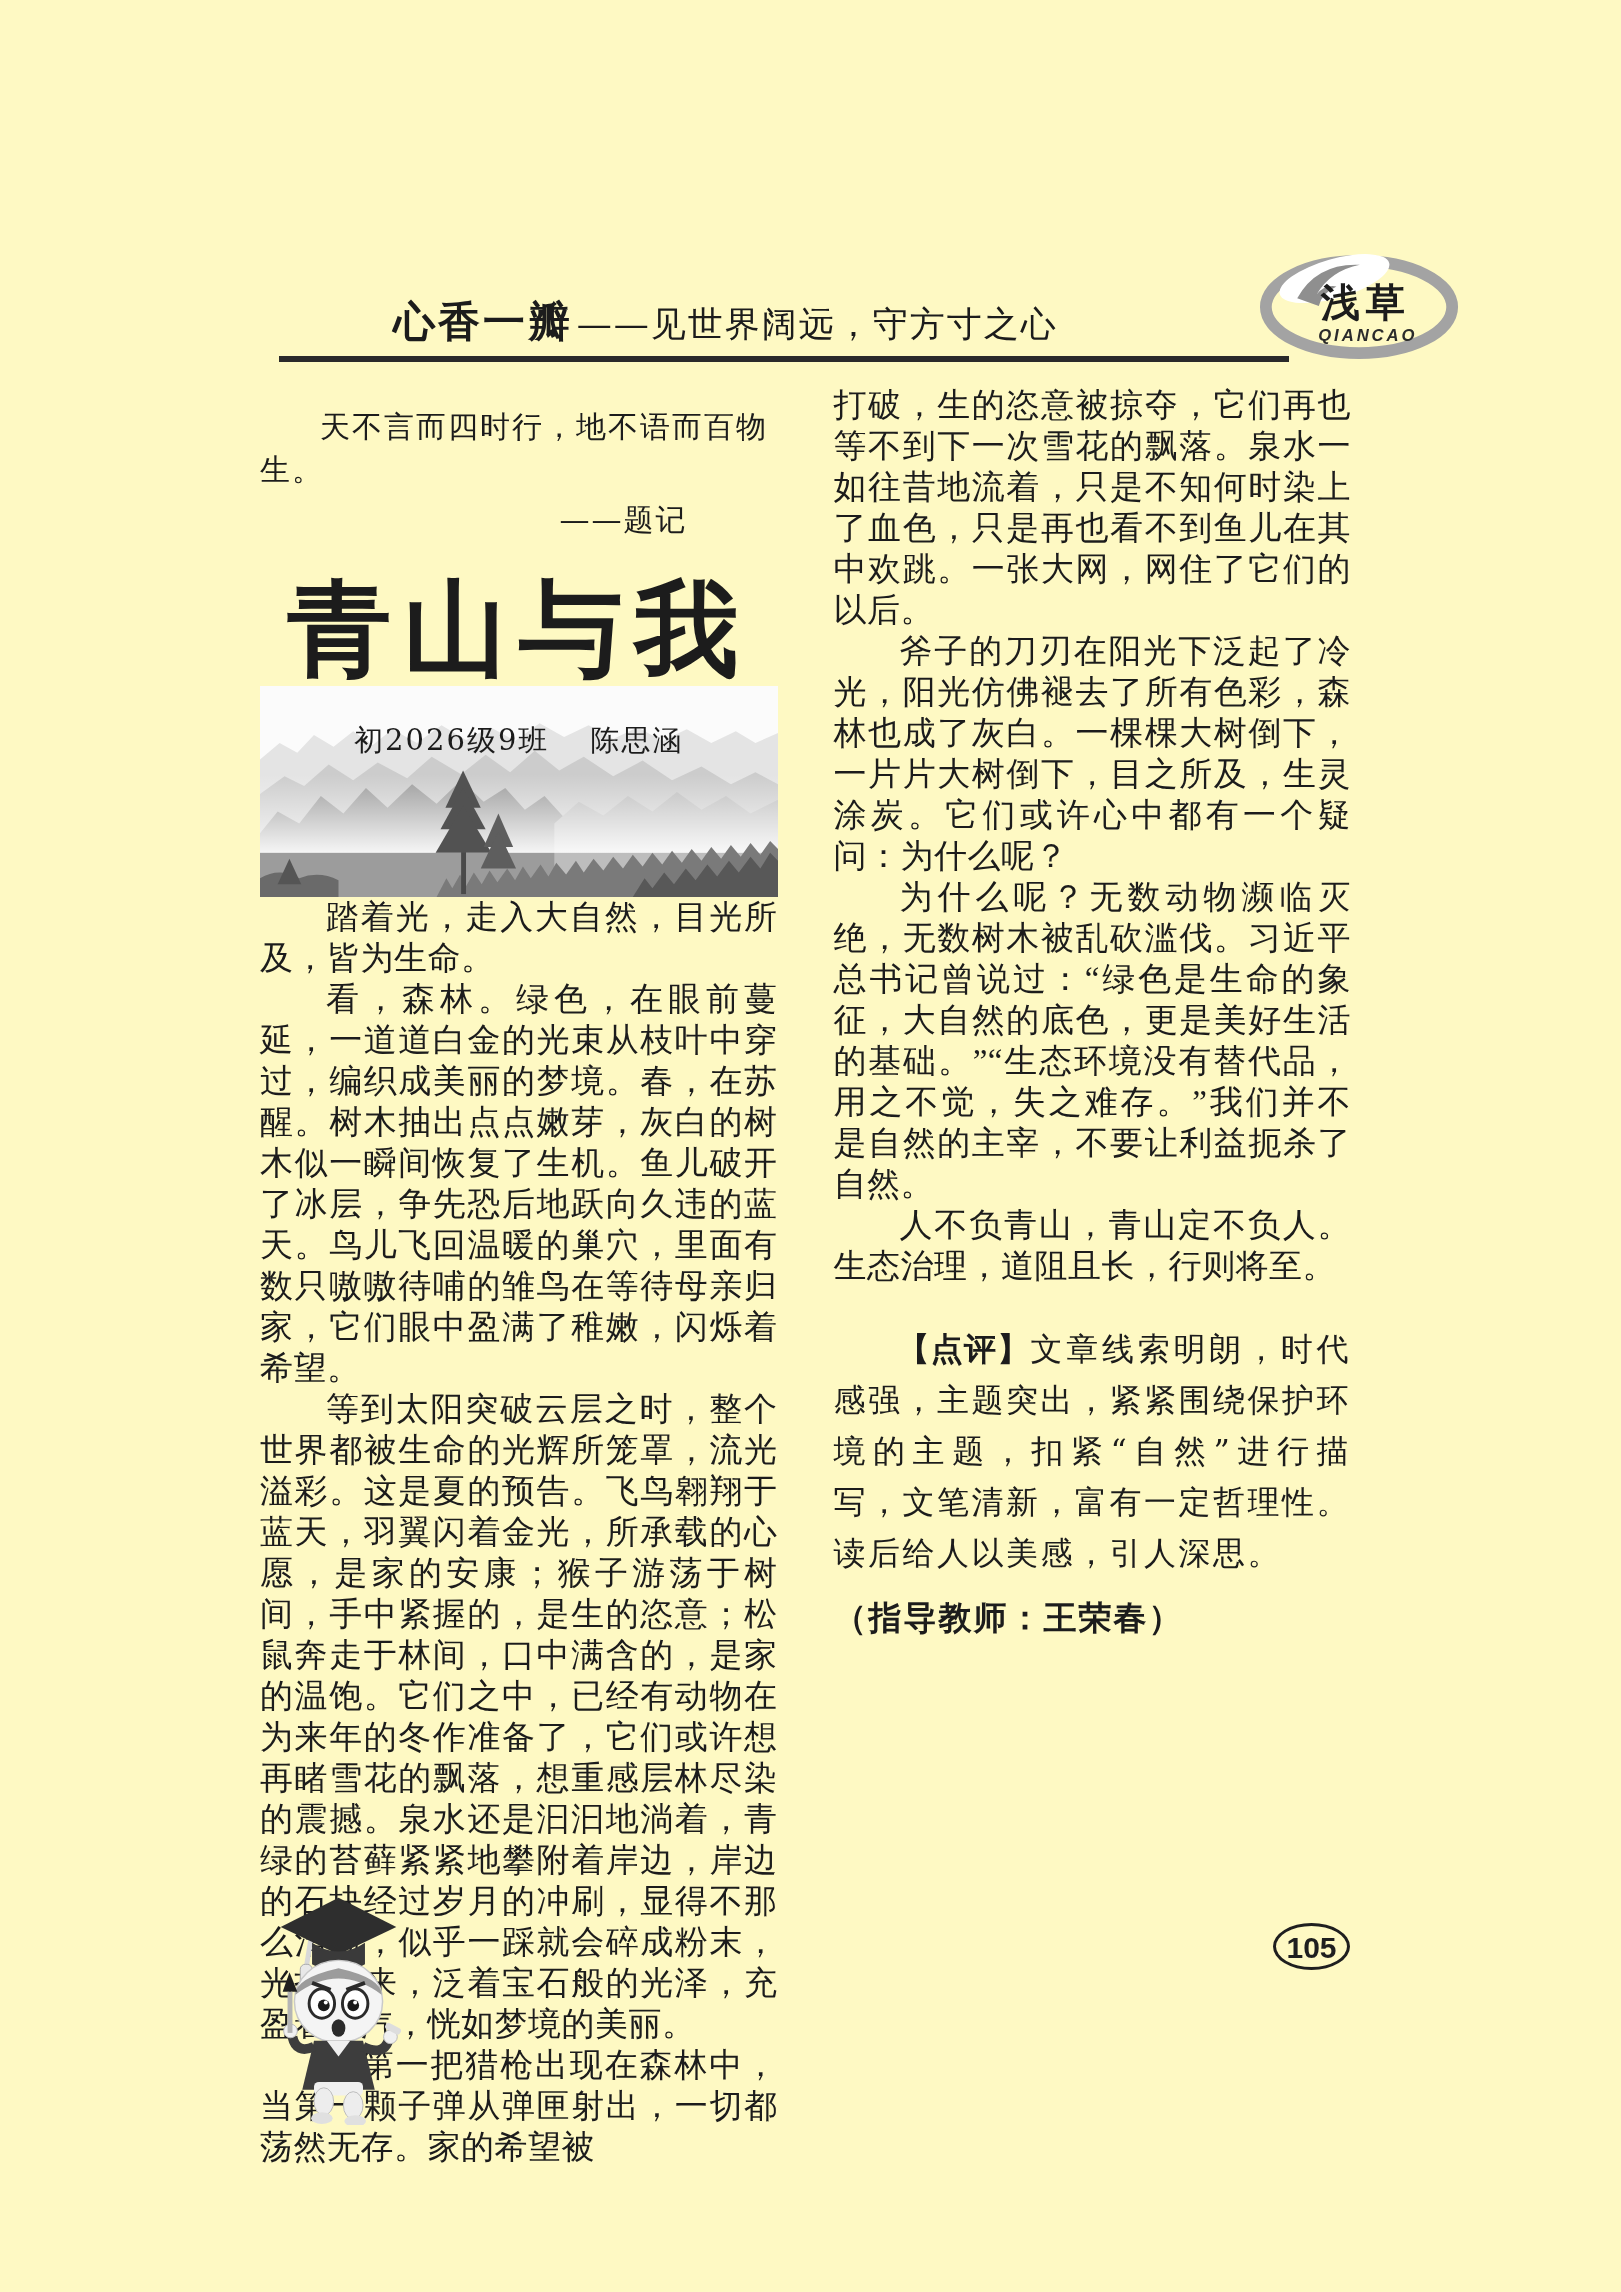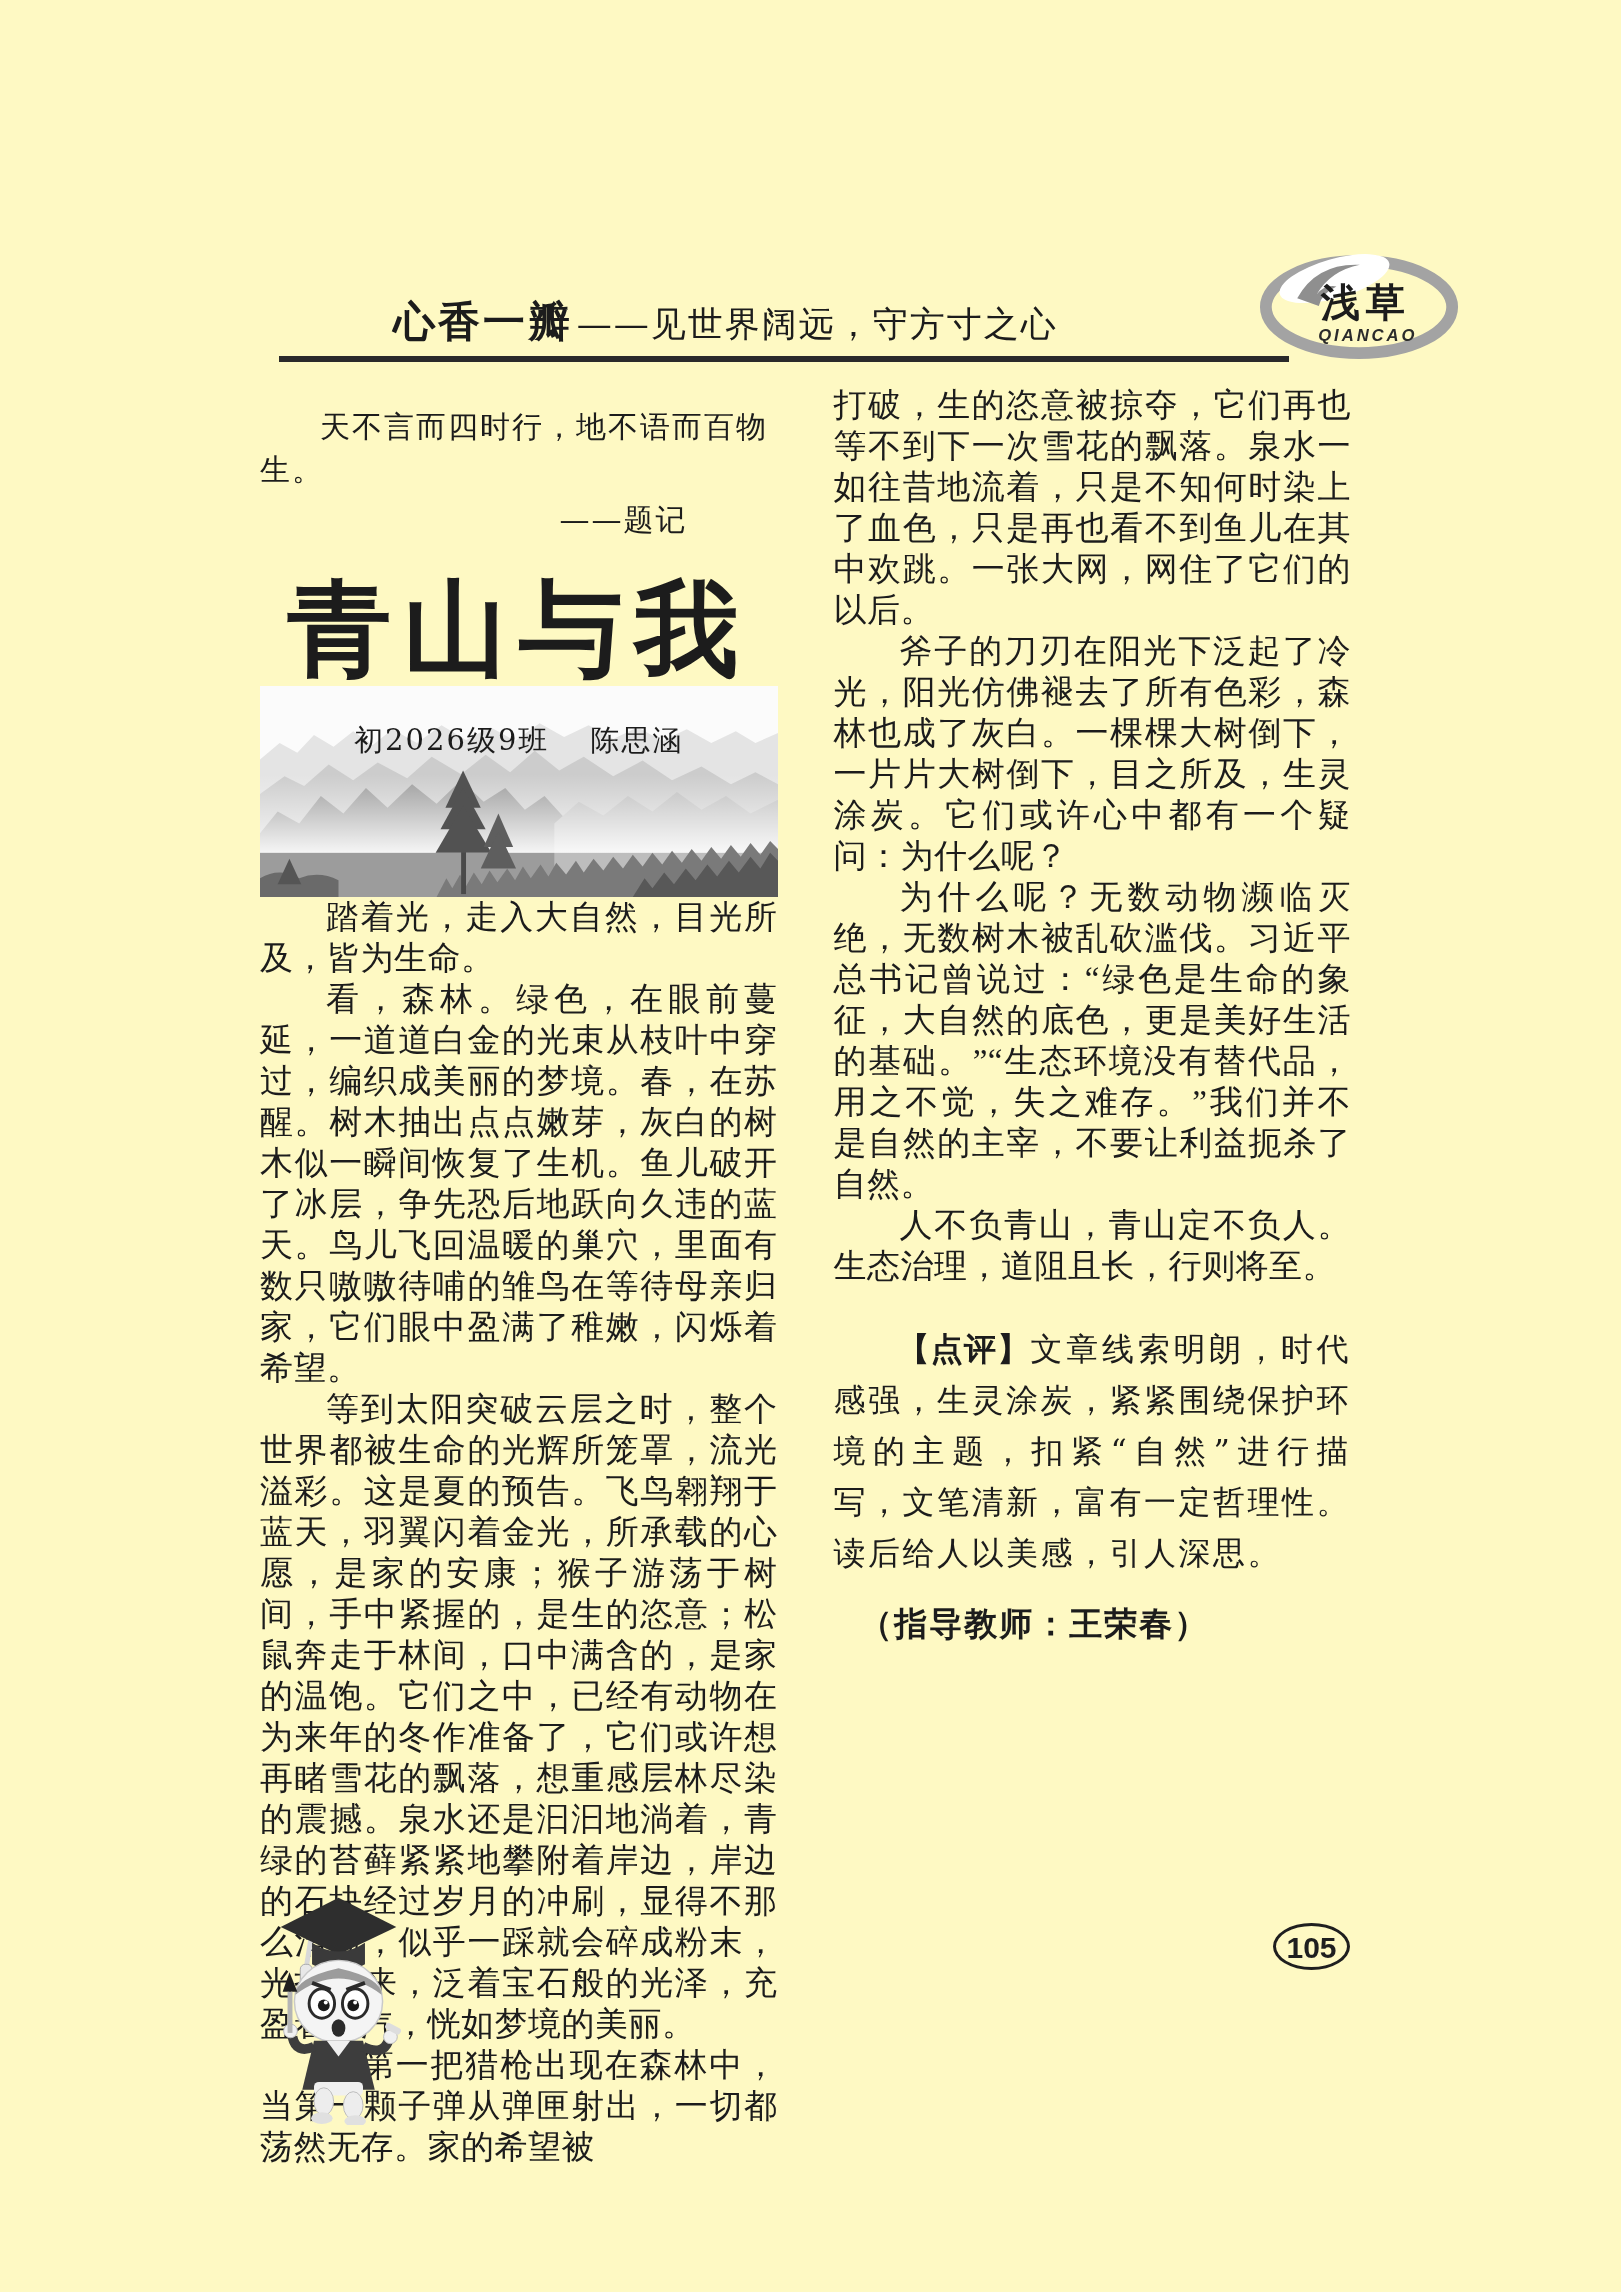--- a/index.html
+++ b/index.html
@@ -32,22 +32,22 @@
   .mountain{position:absolute;left:0;bottom:0;width:518px;height:211px;z-index:1;}
   .byline{position:absolute;top:149px;left:0;width:100%;text-align:center;z-index:3;
           font-size:29px;letter-spacing:2px;font-family:"DejaVu Serif",serif;}
   .byline-gap{display:inline-block;width:41px;}
 
   .left .body:first-of-type{margin-top:69px;}
 
   .comment{margin-top:37px;font-size:32px;line-height:51px;letter-spacing:2.5px;
            text-align:justify;word-break:break-all;text-indent:2em;font-family:"DejaVu Serif",serif;}
   .comment-label{font-family:"Liberation Sans",sans-serif;font-weight:bold;letter-spacing:0;}
-  .teacher{margin-top:23px;font-family:"Liberation Sans",sans-serif;font-weight:bold;
-           font-size:33px;text-align:center;padding-right:116px;letter-spacing:2px;}
+  .teacher{margin-top:17px;font-family:"Liberation Sans",sans-serif;font-weight:bold;
+           font-size:33px;text-align:left;padding-right:116px;letter-spacing:2px;}
 
   
   .mascot{position:absolute;left:263px;top:1882px;width:152px;height:243px;}
   .motto{position:absolute;left:433px;top:1943px;font-size:36px;letter-spacing:4.9px;
          font-family:"DejaVu Serif",serif;color:#222;}
   .page-num{position:absolute;left:1273px;top:1923px;width:71px;height:41px;border:3.4px solid #1f1f1f;
             border-radius:50%;text-align:center;line-height:43px;font-family:"Liberation Sans",sans-serif;
             font-size:30px;font-weight:600;color:#1f1f1f;}
 </style>
 </head>
@@ -115,21 +115,21 @@
       <p class="body indent">当第一把猎枪出现在森林中，当第一颗子弹从弹匣射出，一切都荡然无存。家的希望被</p>
     </section>
 
     <section class="col right">
       <p class="body">打破，生的恣意被掠夺，它们再也等不到下一次雪花的飘落。泉水一如往昔地流着，只是不知何时染上了血色，只是再也看不到鱼儿在其中欢跳。一张大网，网住了它们的以后。</p>
       <p class="body indent">斧子的刀刃在阳光下泛起了冷光，阳光仿佛褪去了所有色彩，森林也成了灰白。一棵棵大树倒下，一片片大树倒下，目之所及，生灵涂炭。它们或许心中都有一个疑问：为什么呢？</p>
       <p class="body indent">为什么呢？无数动物濒临灭绝，无数树木被乱砍滥伐。习近平总书记曾说过：“绿色是生命的象征，大自然的底色，更是美好生活的基础。”“生态环境没有替代品，用之不觉，失之难存。”我们并不是自然的主宰，不要让利益扼杀了自然。</p>
       <p class="body indent">人不负青山，青山定不负人。生态治理，道阻且长，行则将至。</p>
 
       <p class="comment">
-        <b class="comment-label">【点评】</b><span>文章线索明朗，时代感强，生灵涂炭，紧紧围绕保护环境的主题，扣紧“自然”进行描写，文笔清新，富有一定哲理性。读后给人以美感，引人深思。</span>
+        <b class="comment-label">【点评】</b><span>文章线索明朗，时代感强，主题突出，紧紧围绕保护环境的主题，扣紧“自然”进行描写，文笔清新，富有一定哲理性。读后给人以美感，引人深思。</span>
       </p>
       <p class="teacher">（指导教师：王荣春）</p>
     </section>
   </main>
 
   <svg class="mascot" viewBox="0 0 155 248">
     <line x1="52" y1="38" x2="44" y2="88" stroke="#d8d8d8" stroke-width="5"></line>
     <rect x="38" y="84" width="12" height="22" rx="5" fill="#e8e8e8" stroke="#aaaaaa"></rect>
     <polygon points="18,46 77,16 136,46 77,74" fill="#2e2e2e"></polygon>
     <path d="M50,62 Q77,80 104,62 L104,84 Q77,100 50,84 Z" fill="#3a3a3a"></path>

